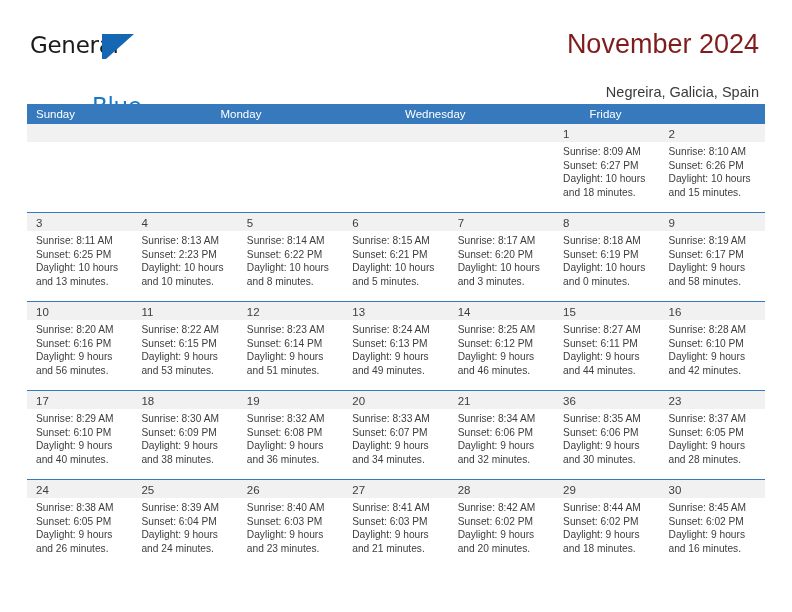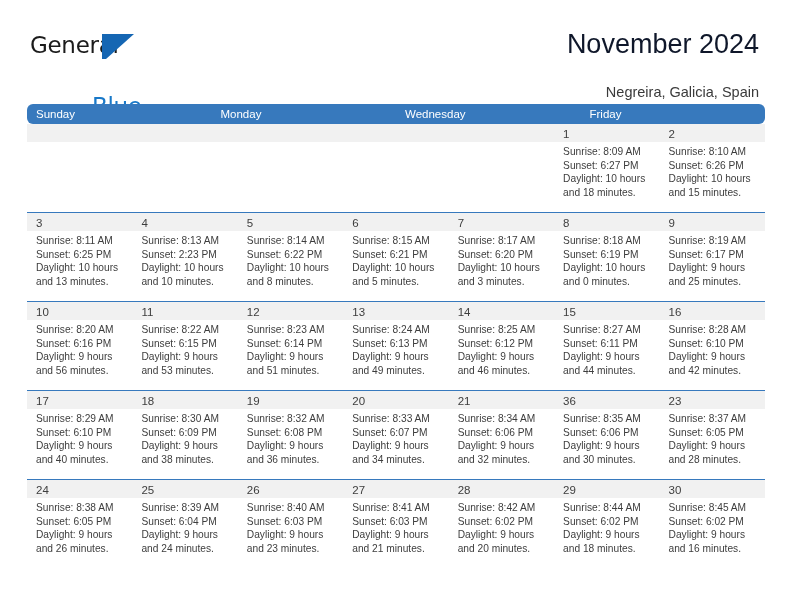--- a/index.html
+++ b/index.html
@@ -82,21 +82,21 @@
 
   .title-block {
     position: absolute;
     right: 33px;
     top: 28px;
     text-align: right;
   }
   .cal-title {
     font-size: 27px;
     font-weight: normal;
-    color: #0f172a;
+    color: #7f1d1d;
     line-height: 33px;
     white-space: nowrap;
   }
   .cal-subtitle {
     font-size: 14.5px;
     color: #3a3a3a;
     line-height: 20px;
     margin-top: 21px;
     white-space: nowrap;
   }
@@ -105,21 +105,20 @@
   .calendar {
     position: absolute;
     left: 27px;
     top: 104px;
     width: 738px;
   }
   .weekdays {
     display: flex;
     background: #3779bd;
     height: 20px;
-    border-radius: 6px;
   }
   .weekday {
     flex: 1 1 0;
     color: #ffffff;
     font-size: 11.5px;
     line-height: 20px;
     padding-left: 9px;
     box-sizing: border-box;
     white-space: nowrap;
   }
@@ -288,21 +287,21 @@
               <div class="day-line">Daylight: 10 hours</div>
               <div class="day-line">and 0 minutes.</div>
             </div>
           </div>
           <div class="day">
             <div class="day-num-band"><span class="day-num">9</span></div>
             <div class="day-body">
               <div class="day-line">Sunrise: 8:19 AM</div>
               <div class="day-line">Sunset: 6:17 PM</div>
               <div class="day-line">Daylight: 9 hours</div>
-              <div class="day-line">and 25 minutes.</div>
+              <div class="day-line">and 58 minutes.</div>
             </div>
           </div>
         </div>
         <div class="week">
           <div class="day">
             <div class="day-num-band"><span class="day-num">10</span></div>
             <div class="day-body">
               <div class="day-line">Sunrise: 8:20 AM</div>
               <div class="day-line">Sunset: 6:16 PM</div>
               <div class="day-line">Daylight: 9 hours</div>

